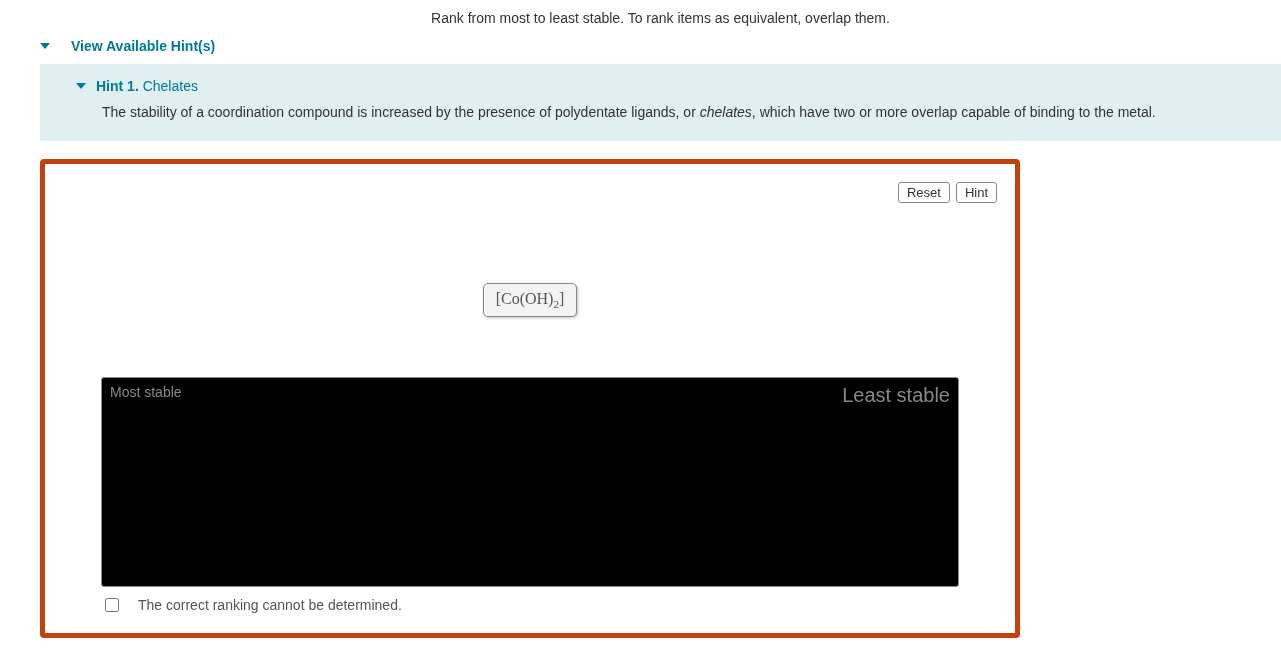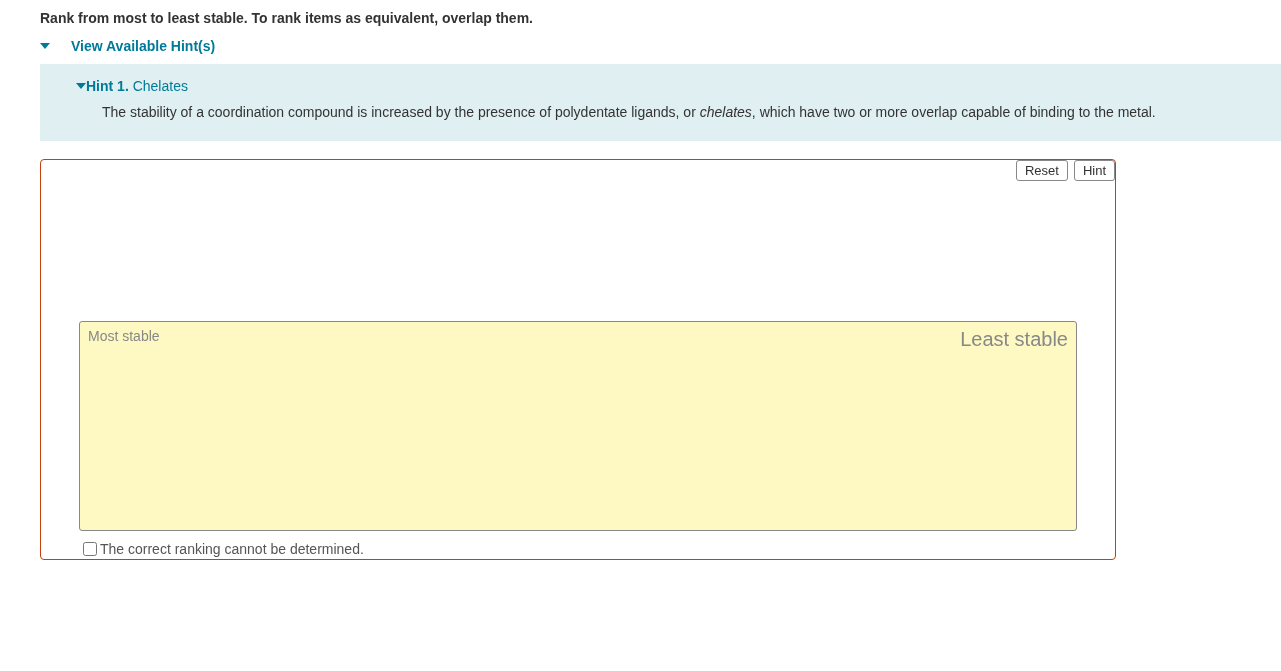--- a/index.html
+++ b/index.html
@@ -5,24 +5,25 @@
   * { box-sizing: border-box; }
   body {
     font-family: Arial, Helvetica, sans-serif;
     font-size: 14px;
     color: #333;
     margin: 0;
     padding: 0 0 0 40px;
     background: #fff;
   }
   .instruction {
-    font-weight: bold;
+    font-weight: normal;
     color: #333;
     margin: 10px 0 12px 0;
     font-size: 14px;
+    text-align: center;
   }
   .hints-toggle {
     color: #007a99;
     font-weight: bold;
     font-size: 14px;
     cursor: pointer;
     display: flex;
     align-items: center;
     gap: 21px;
     margin-bottom: 10px;
@@ -35,41 +36,42 @@
     display: inline-block;
   }
   .hint-box {
     background: #e0f0f2;
     padding: 14px 20px 18px 20px;
     margin-bottom: 18px;
   }
   .hint-header {
     display: flex;
     align-items: center;
+    gap: 10px;
     margin-bottom: 8px;
     padding-left: 16px;
   }
   .hint-title-strong {
     font-weight: bold;
     color: #007a99;
   }
   .hint-title-sub {
     color: #007a99;
   }
   .hint-body {
     padding-left: 42px;
     color: #333;
     line-height: 1.5;
   }
   .hint-body .italic { font-style: italic; }
   .work-area {
-    border: 1px solid #c2410c;
+    border: 5px solid #c2410c;
     border-radius: 4px;
-    padding: 0;
-    width: 1076px;
+    padding: 18px;
+    width: 980px;
     position: relative;
   }
   .topbar {
     display: flex;
     justify-content: flex-end;
     gap: 6px;
     margin-bottom: 20px;
   }
   .btn {
     border: 1px solid #888;
@@ -99,39 +101,39 @@
     white-space: nowrap;
   }
   .chip sub { font-size: 0.7em; vertical-align: sub; }
   .chip sup { font-size: 0.7em; vertical-align: super; }
   .drop-zone {
     border: 1px solid #888;
     border-radius: 3px;
     height: 210px;
     margin: 0 38px 8px 38px;
     position: relative;
-    background: #fef9c3;
+    background: #000000;
   }
   .drop-label-left {
     position: absolute;
     top: 6px; left: 8px;
     color: #888;
     font-size: 14px;
   }
   .drop-label-right {
     position: absolute;
     top: 6px; right: 8px;
     color: #888;
     font-size: 20px;
   }
   .footer-row {
     margin: 8px 0 0 38px;
     display: flex;
     align-items: center;
-    gap: 0;
+    gap: 16px;
     color: #555;
     font-size: 14px;
   }
   .footer-row input[type="checkbox"] {
     width: 14px; height: 14px;
   }
 </style>
 </head>
 <body>
 
@@ -155,20 +157,21 @@
   </div>
 </div>
 
 <div class="work-area">
   <div class="topbar">
     <button class="btn">Reset</button>
     <button class="btn">Hint</button>
   </div>
 
   <div class="items-pool">
+    <div class="chip">[Co(OH)<sub>2</sub>]</div>
   </div>
 
   <div class="drop-zone">
     <div class="drop-label-left">Most stable</div>
     <div class="drop-label-right">Least stable</div>
   </div>
 
   <div class="footer-row">
     <input type="checkbox" style="">
     <span>The correct ranking cannot be determined.</span>

